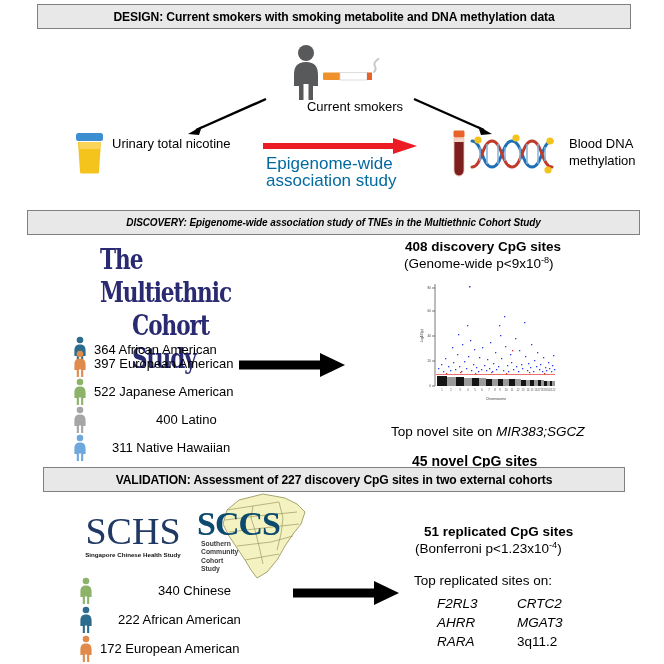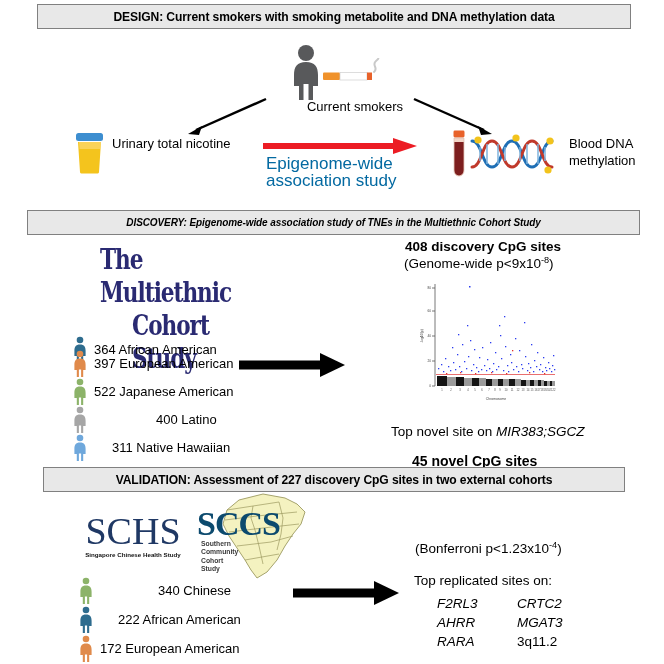--- a/index.html
+++ b/index.html
@@ -495,20 +495,21 @@
         <path d="M8 8.5 C3.6 8.5 2.4 11 2.4 15 L2.4 20 L4.8 20 L4.8 27 L6.9 27 L6.9 19.4 L9.1 19.4 L9.1 27 L11.2 27 L11.2 20 L13.6 20 L13.6 15 C13.6 11 12.4 8.5 8 8.5 Z" fill="#e08a4b"></path>
     </svg>
     <span class="clabel">172 European American</span>
   </div>
 
   <svg id="arrow-validation" viewBox="0 0 110 26">
     <line x1="2" y1="13" x2="86" y2="13" stroke="#000" stroke-width="9"></line>
     <polygon points="108,13 83,1 83,25" fill="#000"></polygon>
   </svg>
 
+  <div class="txt bold" id="label-51">51 replicated CpG sites</div>
   <div class="txt" id="label-bonferroni"><span>(Bonferroni p&lt;1.23x10</span><sup>-4</sup><span>)</span></div>
   <div class="txt" id="label-topreplicated">Top replicated sites on:</div>
 
   <div id="gene-table">
     <div class="grow">
       <span class="gcol1">F2RL3</span>
       <span class="gcol2">CRTC2</span>
     </div>
     <div class="grow">
       <span class="gcol1">AHRR</span>

